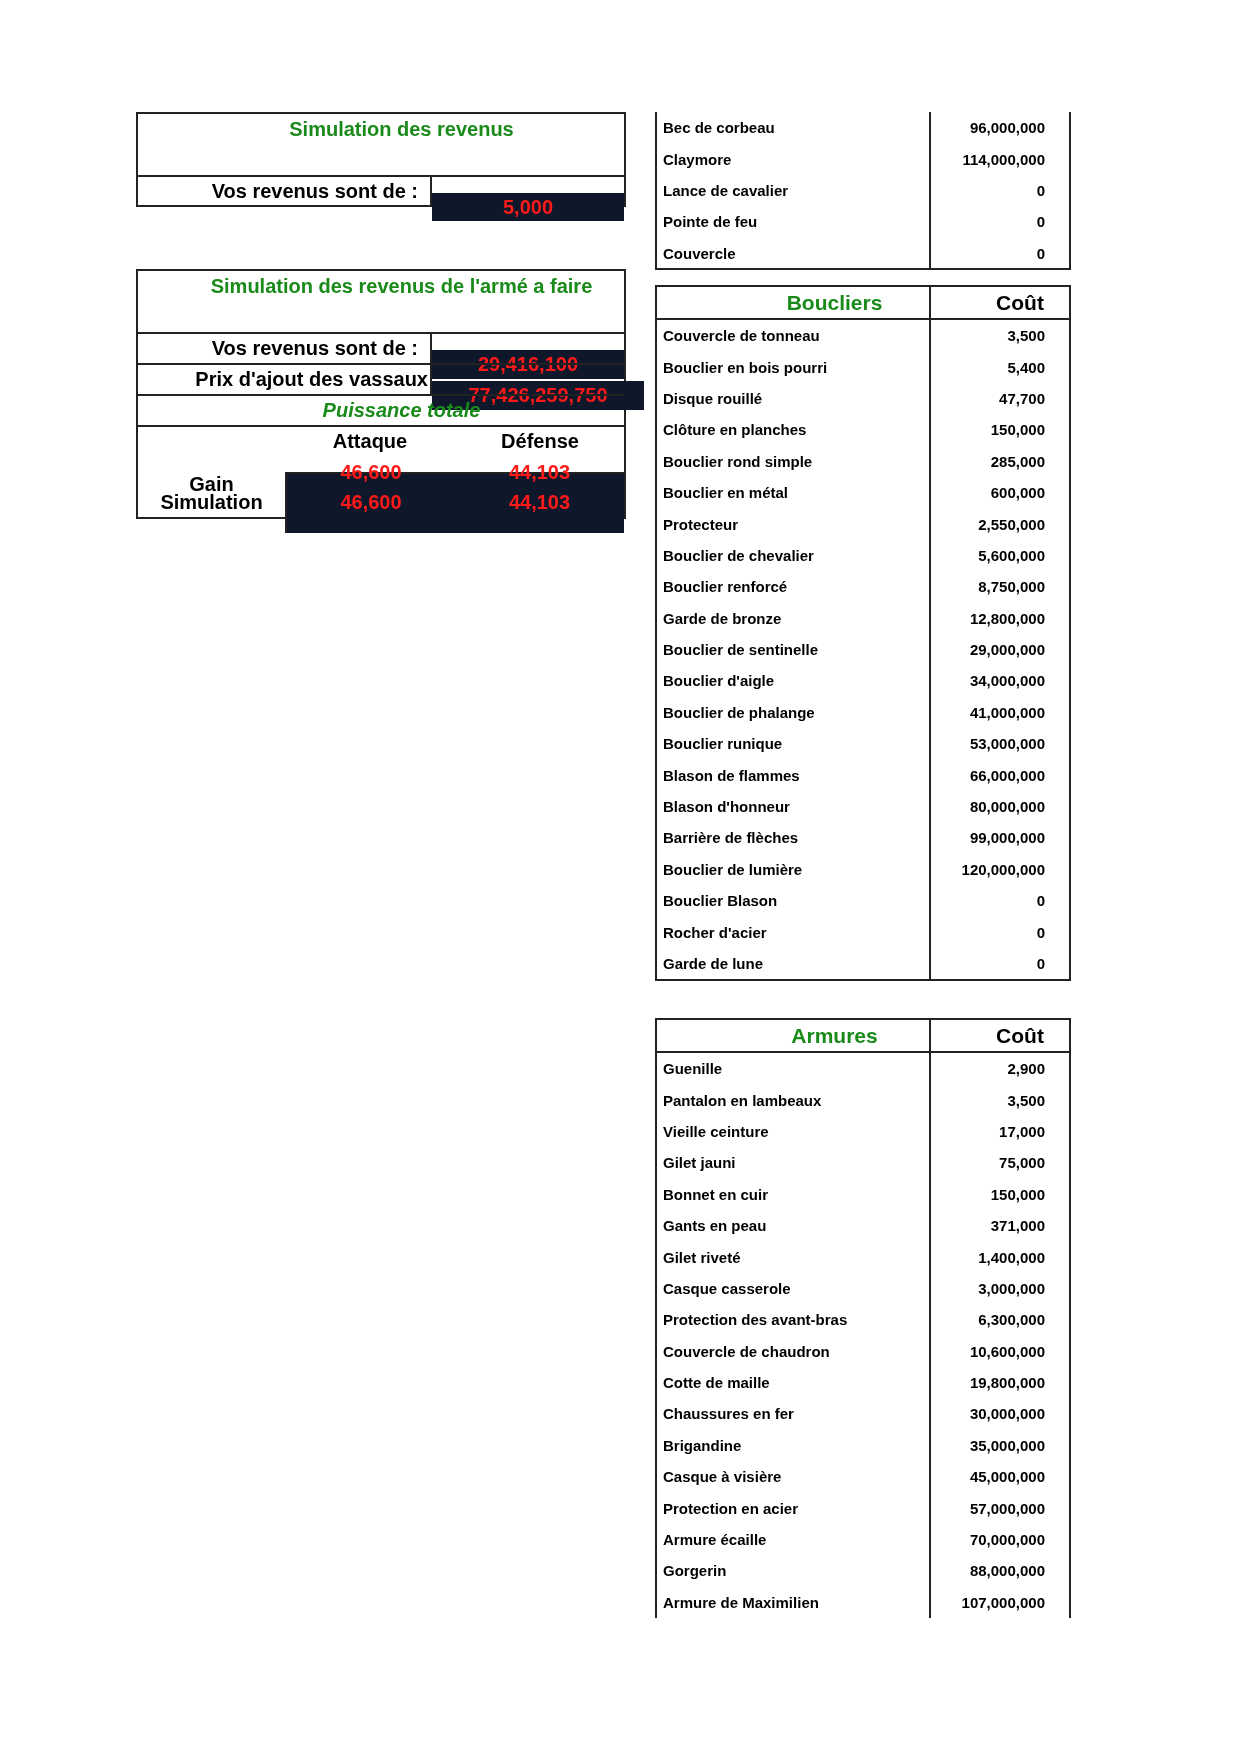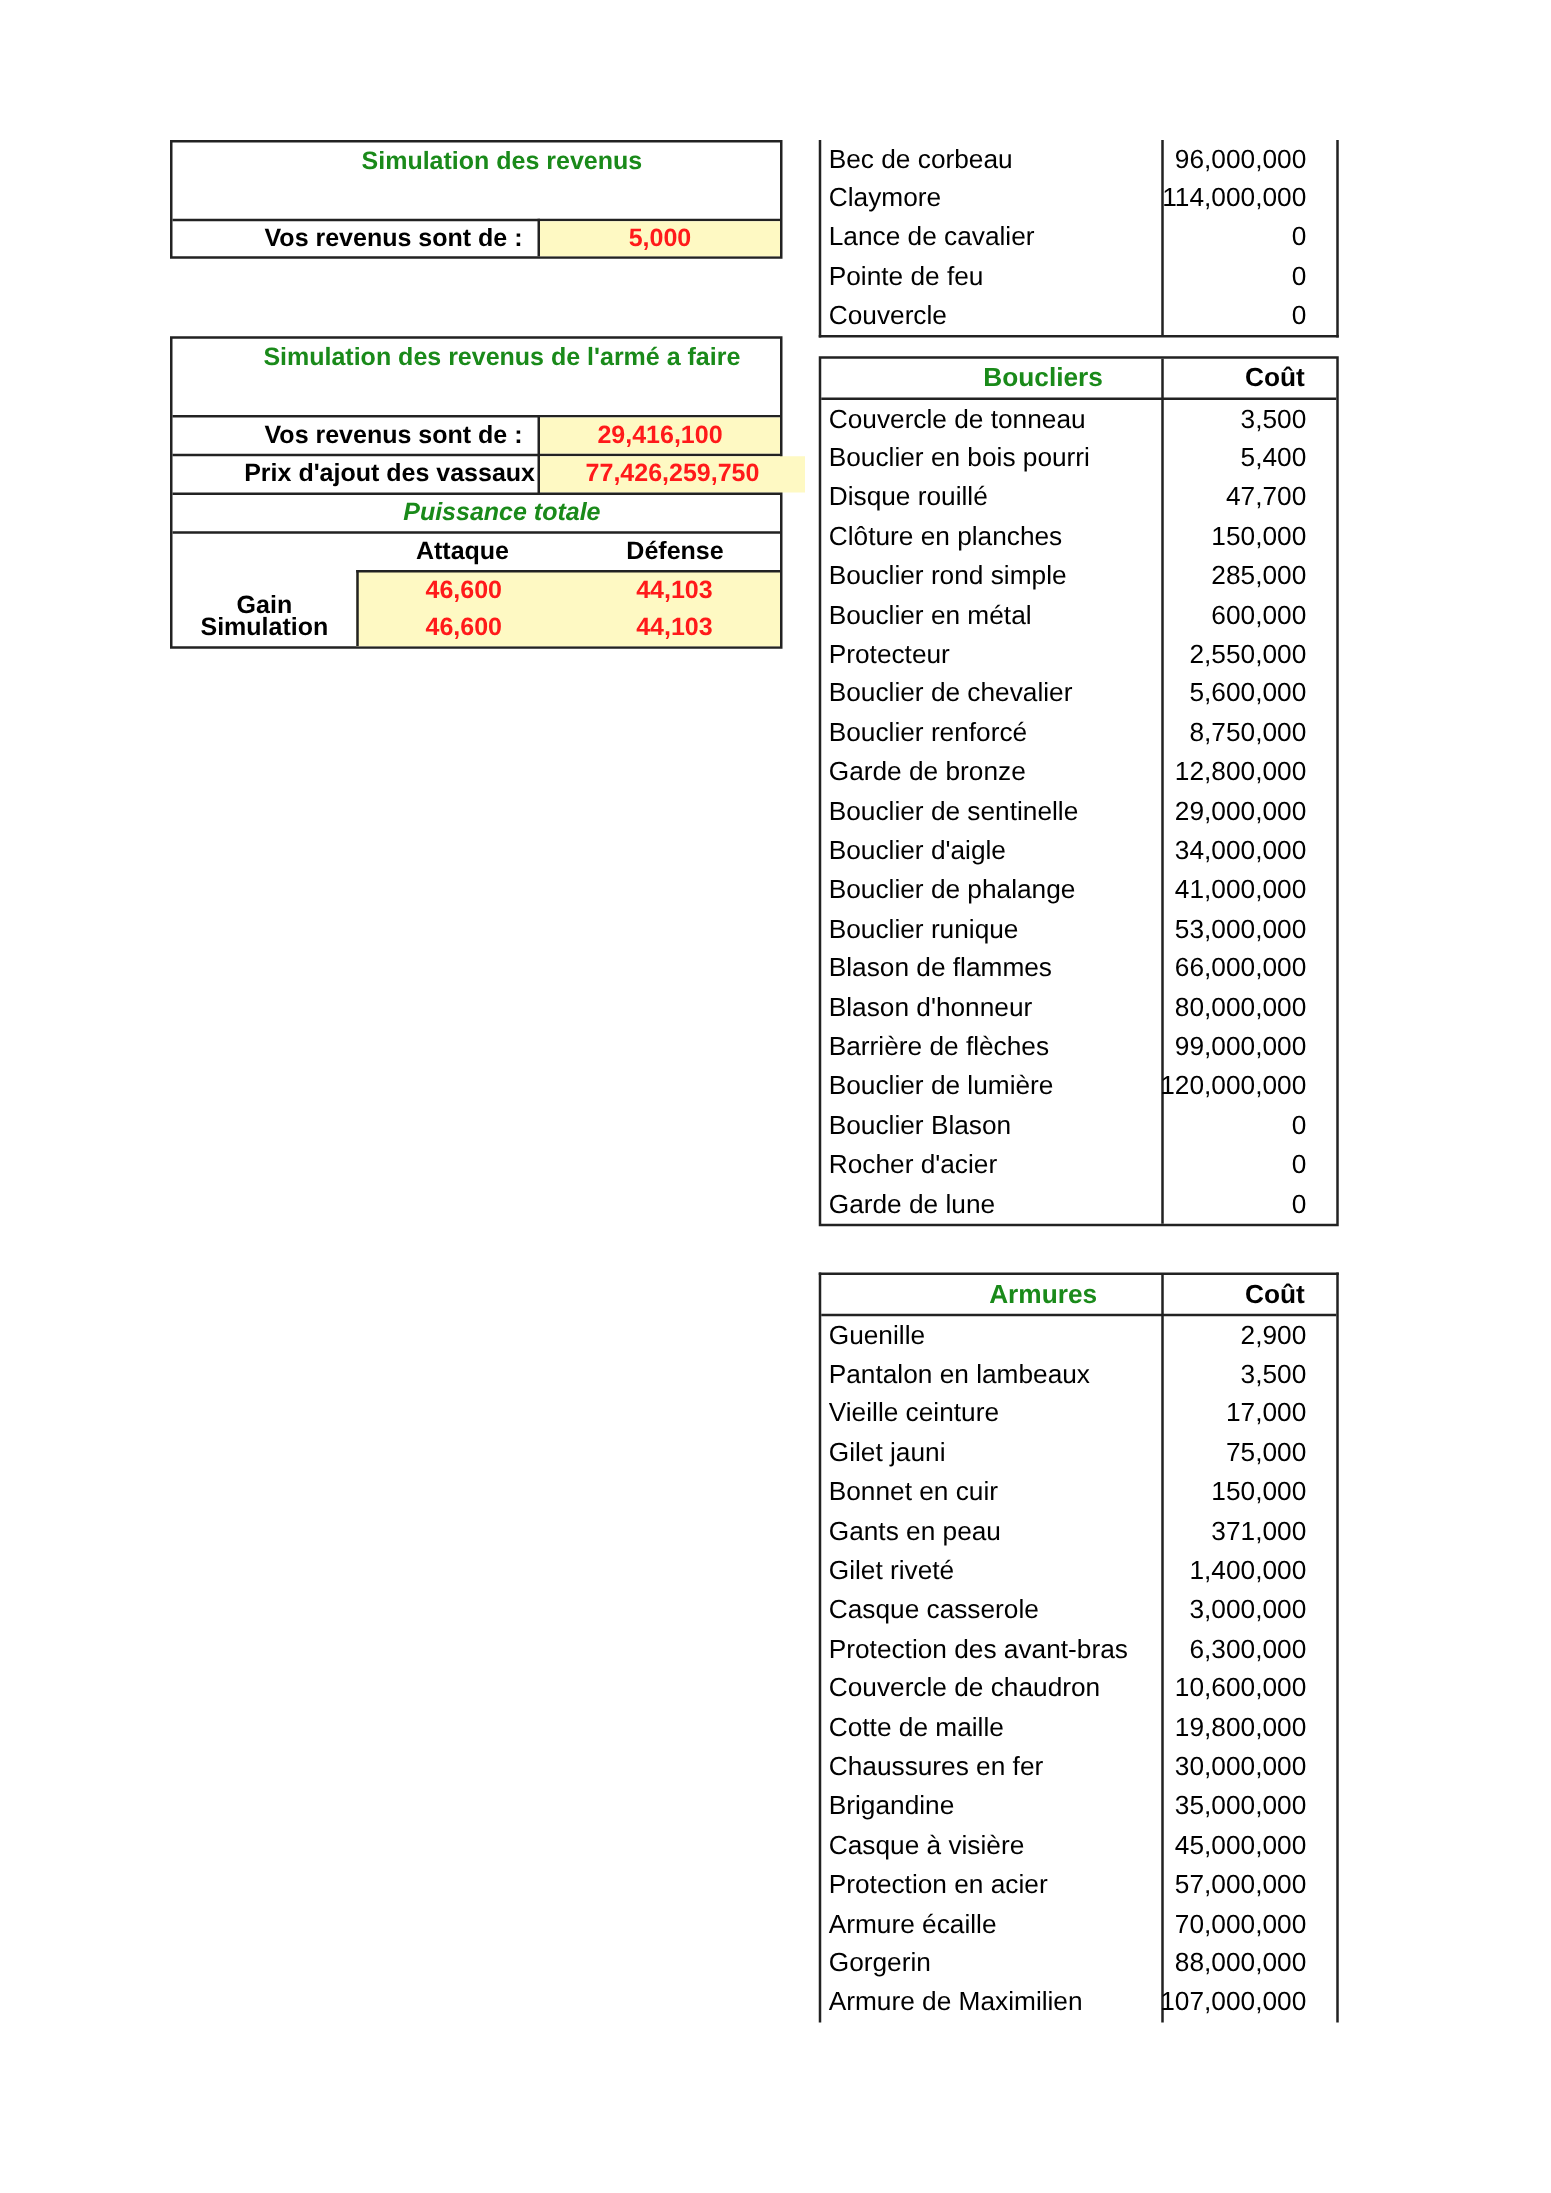--- a/index.html
+++ b/index.html
@@ -3,26 +3,26 @@
 <meta charset="utf-8">
 <style>
   html, body { margin:0; padding:0; background:#ffffff; }
   body { width:1241px; height:1754px; position:relative; overflow:hidden;
          font-family:"Liberation Sans", "DejaVu Sans", sans-serif; color:#000; }
   .box { position:absolute; border:2px solid #222; box-sizing:border-box; background:#fff; }
   .cell { position:absolute; box-sizing:border-box; display:flex; align-items:center; font-size:20px; white-space:nowrap; }
   .bold { font-weight:bold; }
   .green { color:#1a8a1a;padding-left:41px; }
   .red { color:#ff1a1a; }
-  .yellow { background:#fef9c3; }
+  .yellow { background:#0f172a;margin-top:16px; }
   .center { justify-content:center; }
   .right { justify-content:flex-end; }
   .hline { position:absolute; height:2px; background:#222; }
   .vline { position:absolute; width:2px; background:#222; }
-  .row { position:relative; height:31.4px; display:flex; font-size:21px; }
+  .row { position:relative; height:31.4px; display:flex; font-size:15px;font-weight:bold; }
   .row .name { width:273px; padding-left:6px; box-sizing:border-box; display:flex; align-items:center; }
   .row .cost { flex:1; padding-right:24px; box-sizing:border-box; display:flex; align-items:center; justify-content:flex-end; }
   .tframe { position:absolute; border-left:2px solid #222; border-right:2px solid #222; box-sizing:border-box; }
   .coldiv { position:absolute; left:272px; top:0; bottom:0; width:2px; background:#222; }
   .thead { height:31px; display:flex; border-bottom:2px solid #222; box-sizing:content-box; font-weight:bold; font-size:21px; }
   .thead .name { width:273px; display:flex; align-items:center; justify-content:center; }
   .thead .cost { flex:1; display:flex; align-items:center; justify-content:center; }
 </style>
 </head>
 <body>

